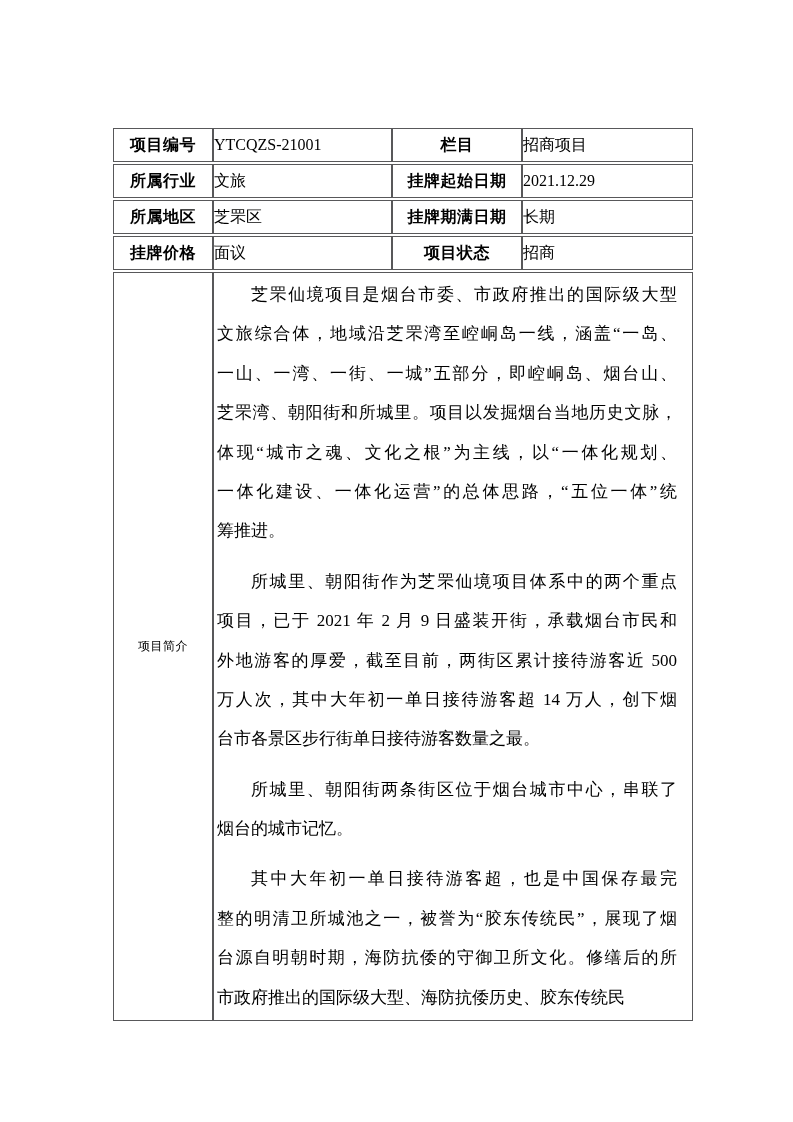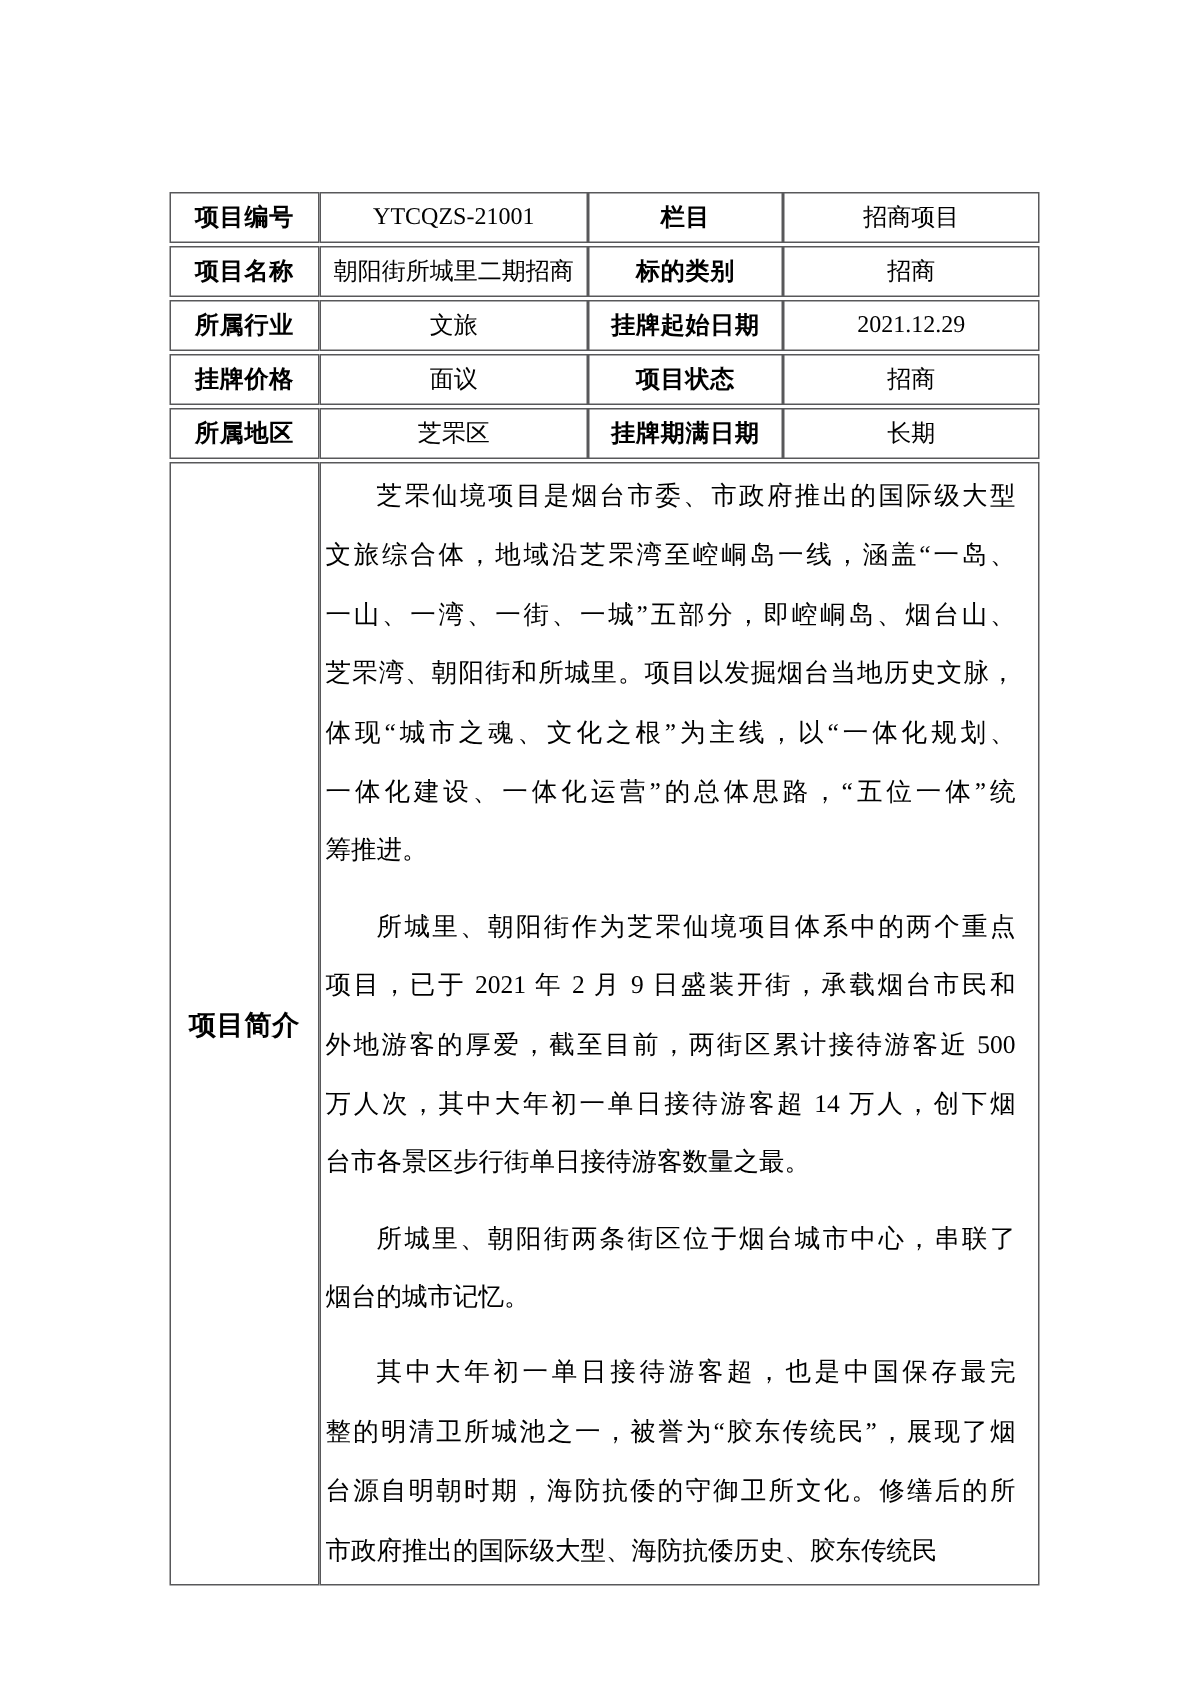--- a/index.html
+++ b/index.html
@@ -40,27 +40,26 @@
   td.lbl {
     font-weight: bold;
     font-size: 16px;
     text-align: center;
     vertical-align: middle;
     height: 34px;
     letter-spacing: 0.5px;
   }
   td.val {
     font-size: 16px;
-    text-align: center;
     vertical-align: middle;
     height: 34px;
   }
   td.intro-lbl {
-    font-weight: bold;
-    font-size: 18px;
+    font-weight: normal;
+    font-size: 12px;
     text-align: center;
     vertical-align: middle;
     height: 749px;
     letter-spacing: 0.5px;
   }
   td.intro-content {
     vertical-align: top;
     height: 749px;
     padding: 2px 15px 0 3px;
     overflow: hidden;
@@ -99,42 +98,36 @@
       <col style="width:171px">
     </colgroup>
     <tbody>
       <tr>
         <td class="lbl">项目编号</td>
         <td class="val">YTCQZS-21001</td>
         <td class="lbl">栏目</td>
         <td class="val">招商项目</td>
       </tr>
       <tr>
-        <td class="lbl">项目名称</td>
-        <td class="val">朝阳街所城里二期招商</td>
-        <td class="lbl">标的类别</td>
-        <td class="val">招商</td>
-      </tr>
-      <tr>
         <td class="lbl">所属行业</td>
         <td class="val">文旅</td>
         <td class="lbl">挂牌起始日期</td>
         <td class="val">2021.12.29</td>
       </tr>
       <tr>
+        <td class="lbl">所属地区</td>
+        <td class="val">芝罘区</td>
+        <td class="lbl">挂牌期满日期</td>
+        <td class="val">长期</td>
+      </tr>
+      <tr>
         <td class="lbl">挂牌价格</td>
         <td class="val">面议</td>
         <td class="lbl">项目状态</td>
         <td class="val">招商</td>
-      </tr>
-      <tr>
-        <td class="lbl">所属地区</td>
-        <td class="val">芝罘区</td>
-        <td class="lbl">挂牌期满日期</td>
-        <td class="val">长期</td>
       </tr>
       <tr>
         <td class="intro-lbl">项目简介</td>
         <td class="intro-content" colspan="3">
           <div>
               <div class="para">
                 <div class="line first">芝罘仙境项目是烟台市委、市政府推出的国际级大型</div>
                 <div class="line">文旅综合体，地域沿芝罘湾至崆峒岛一线，涵盖“一岛、</div>
                 <div class="line">一山、一湾、一街、一城”五部分，即崆峒岛、烟台山、</div>
                 <div class="line">芝罘湾、朝阳街和所城里。项目以发掘烟台当地历史文脉，</div>

